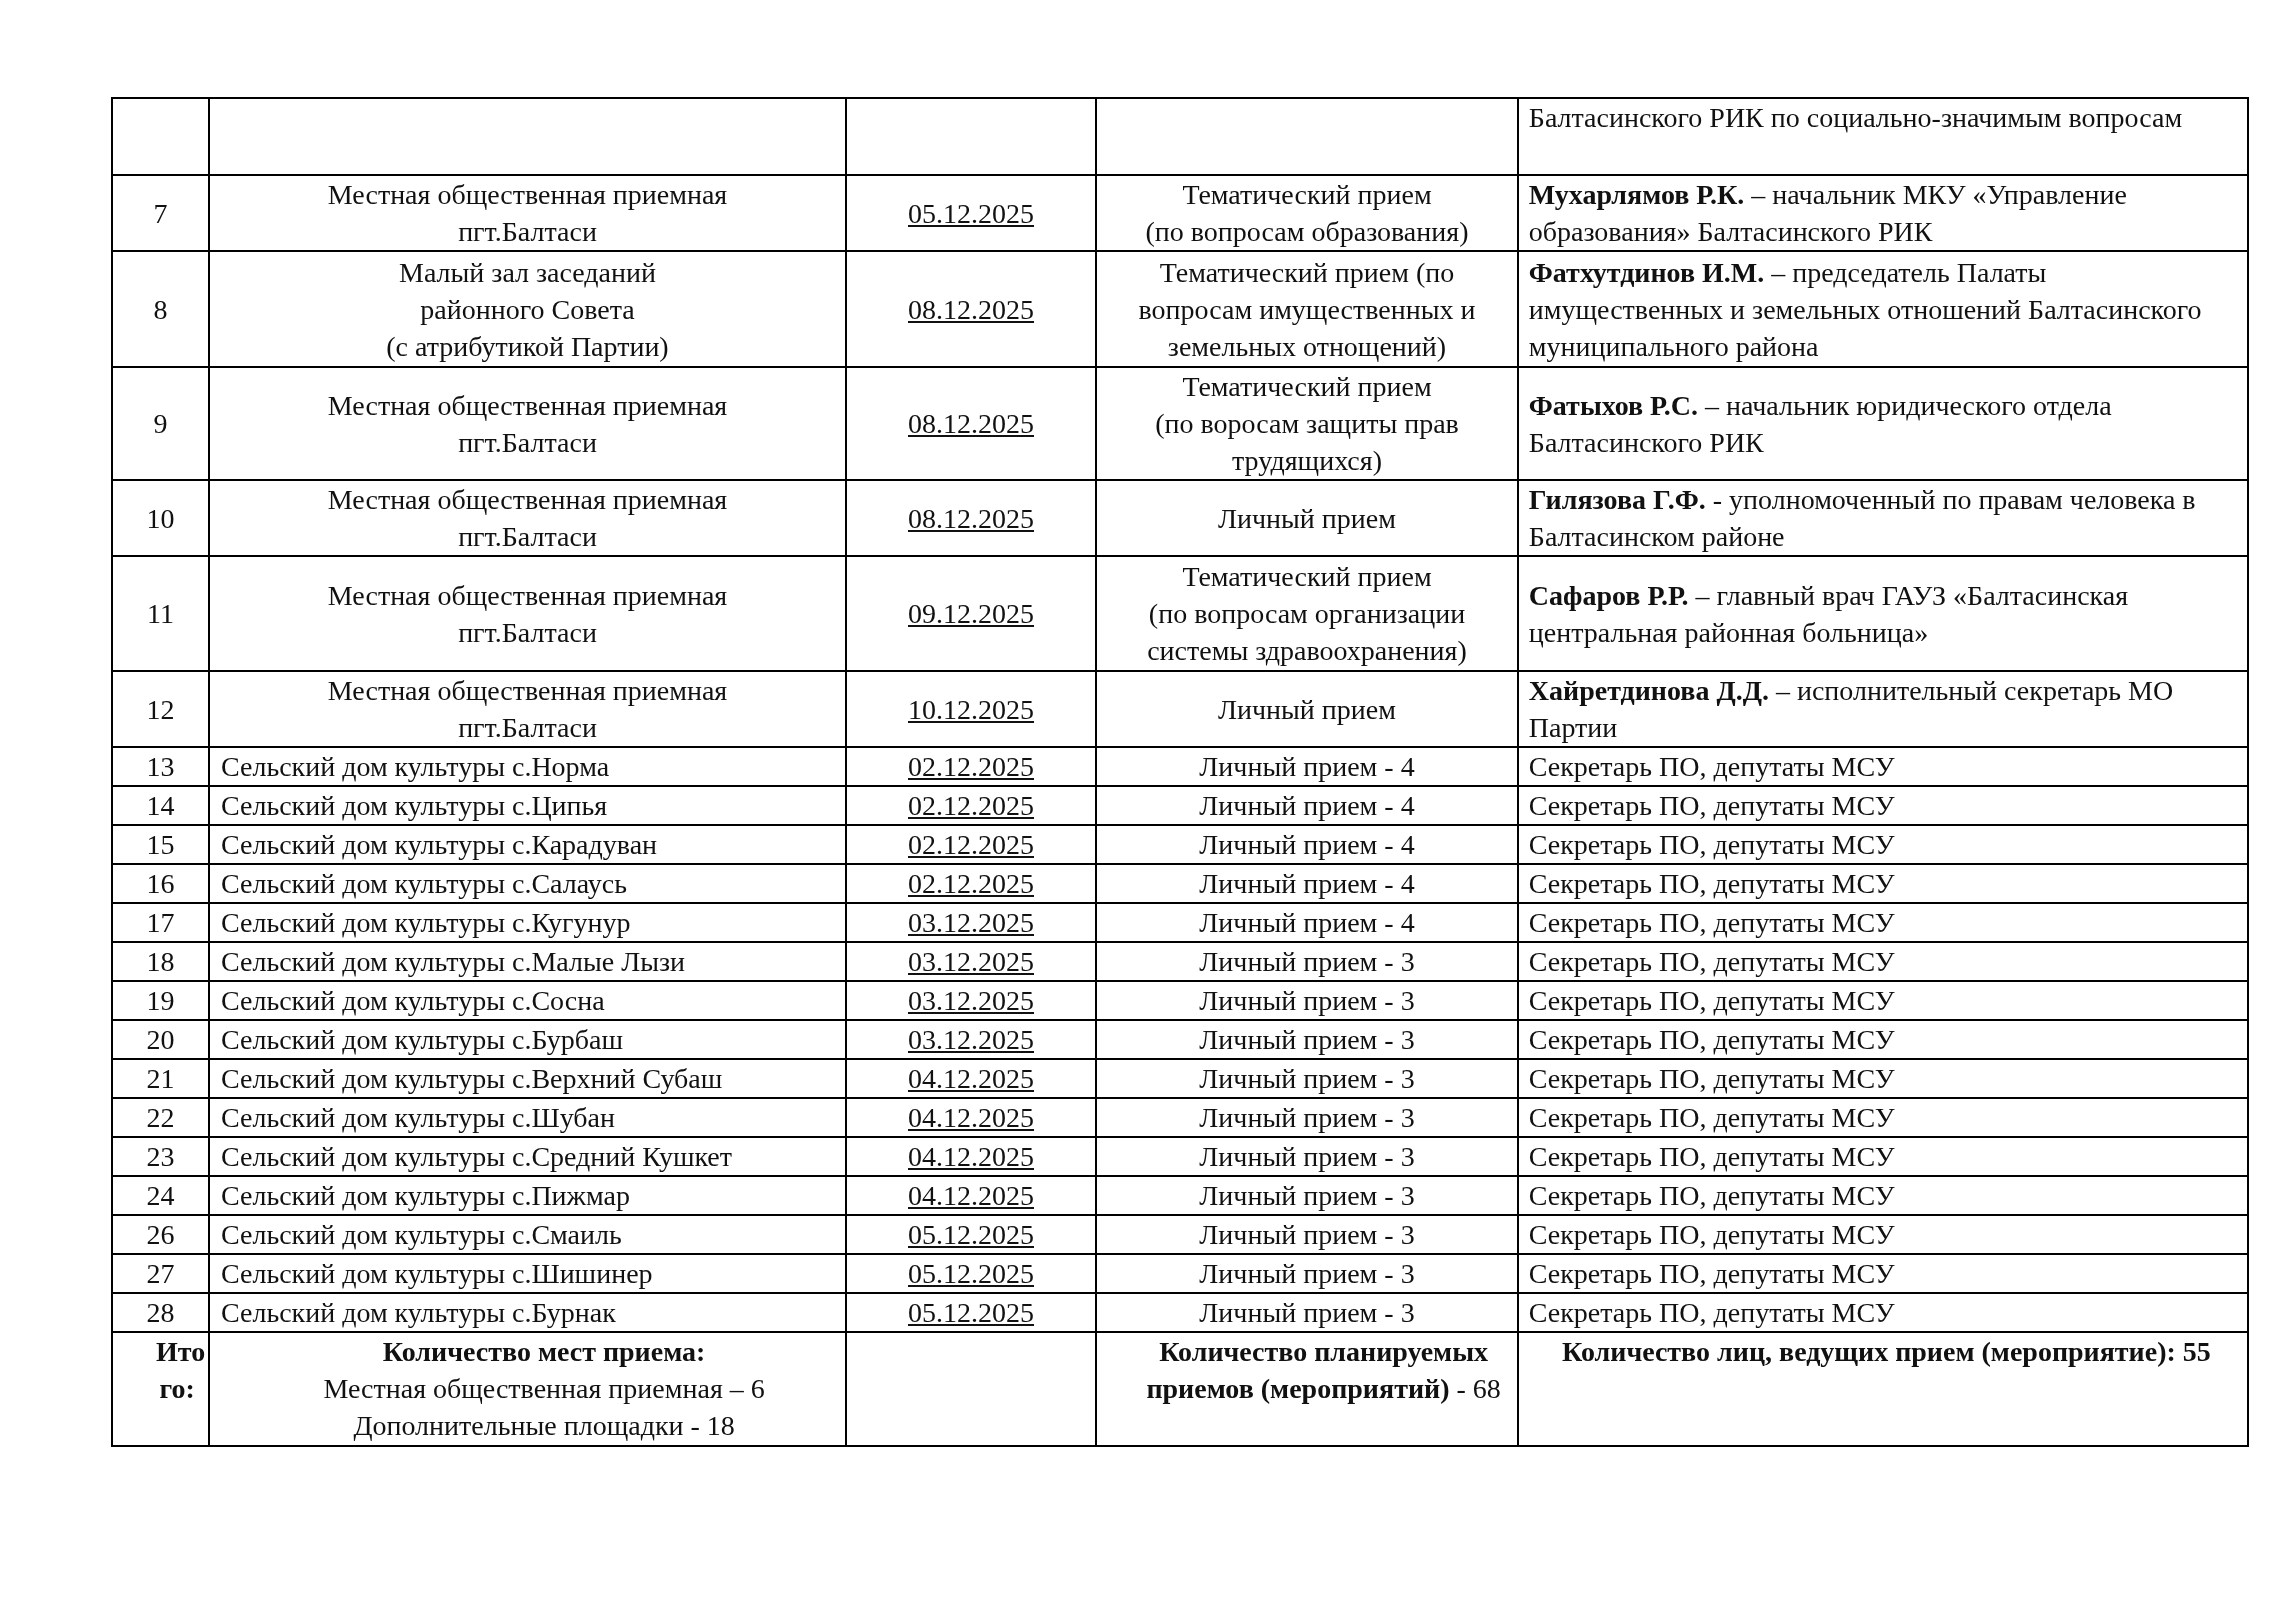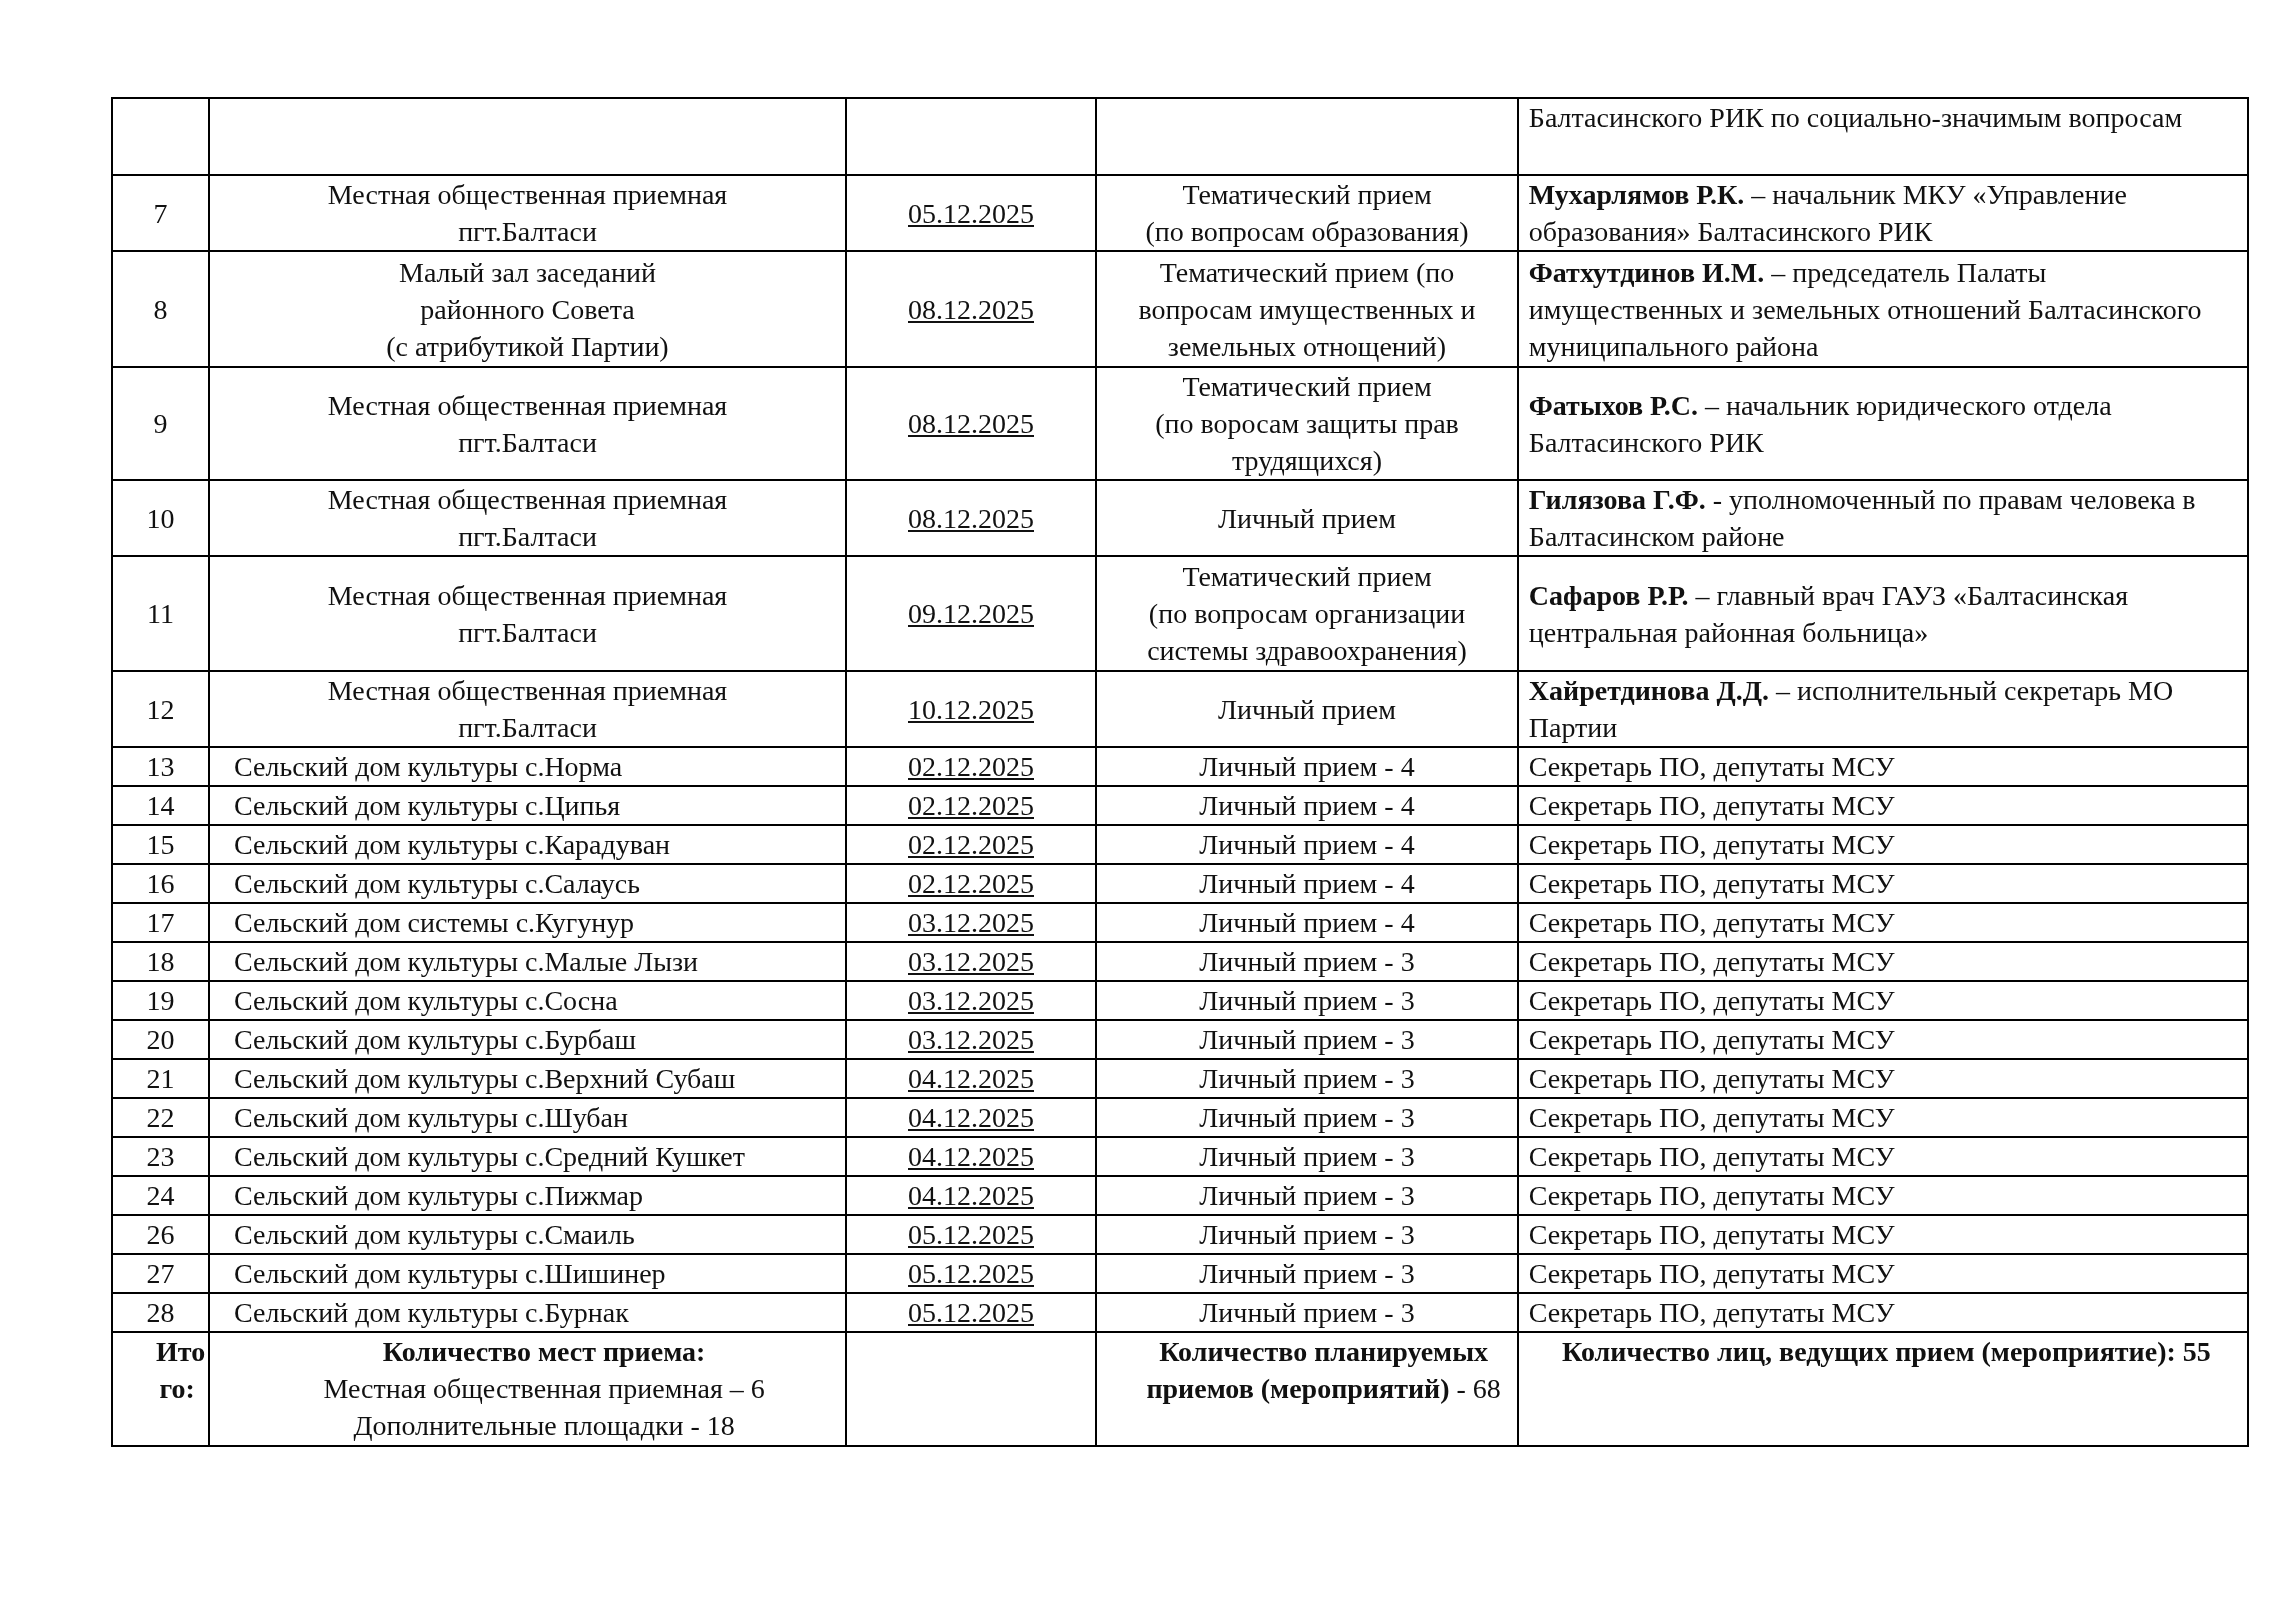--- a/index.html
+++ b/index.html
@@ -39,21 +39,21 @@
     overflow: hidden;
   }
   col.c-num  { width: 97px; }
   col.c-place{ width: 637px; }
   col.c-date { width: 250px; }
   col.c-type { width: 422px; }
   col.c-who  { width: 730px; }
 
   td.num   { text-align: center; padding: 0 3.9px; }
   td.place { text-align: center; font-family: Liberation Serif, serif; }
-  td.place.left { text-align: left; padding-left: 24px; }
+  td.place.left { text-align: left; padding-left: 11px; }
   td.date  { text-align: center; text-decoration: underline; }
   td.type  { text-align: center; }
   td.who   { text-align: left; padding-left: 11.8px; }
 
   tr.r-cont   { height: 77px; }
   tr.r-cont td.who { vertical-align: top; padding-top: 0; }
   tr.r7       { height: 74px; }
   tr.r8       { height: 116px; }
   tr.r9       { height: 113px; }
   tr.r10      { height: 76px; }
@@ -194,21 +194,21 @@
         </tr>
         <tr class="r-village">
           <td class="num">16</td>
           <td class="place left">Сельский дом культуры с.Салаусь</td>
           <td class="date">02.12.2025</td>
           <td class="type">Личный прием - 4</td>
           <td class="who">Секретарь ПО, депутаты МСУ</td>
         </tr>
         <tr class="r-village">
           <td class="num">17</td>
-          <td class="place left">Сельский дом системы с.Кугунур</td>
+          <td class="place left">Сельский дом культуры с.Кугунур</td>
           <td class="date">03.12.2025</td>
           <td class="type">Личный прием - 4</td>
           <td class="who">Секретарь ПО, депутаты МСУ</td>
         </tr>
         <tr class="r-village">
           <td class="num">18</td>
           <td class="place left">Сельский дом культуры с.Малые Лызи</td>
           <td class="date">03.12.2025</td>
           <td class="type">Личный прием - 3</td>
           <td class="who">Секретарь ПО, депутаты МСУ</td>

